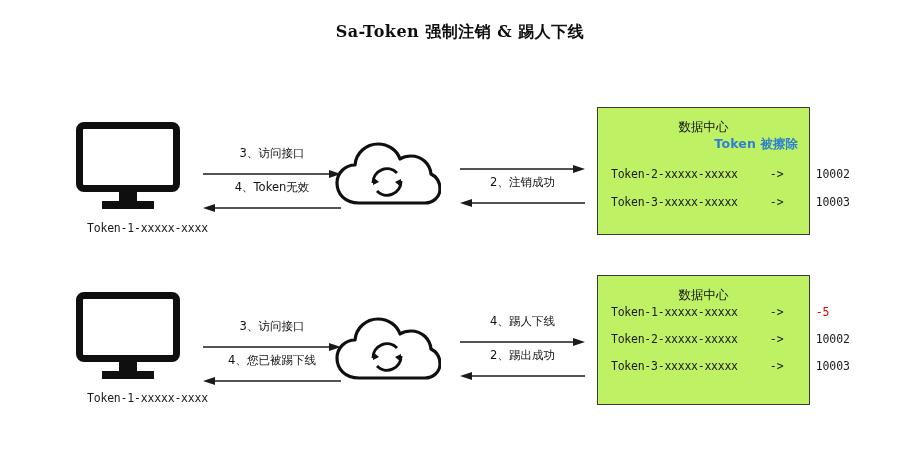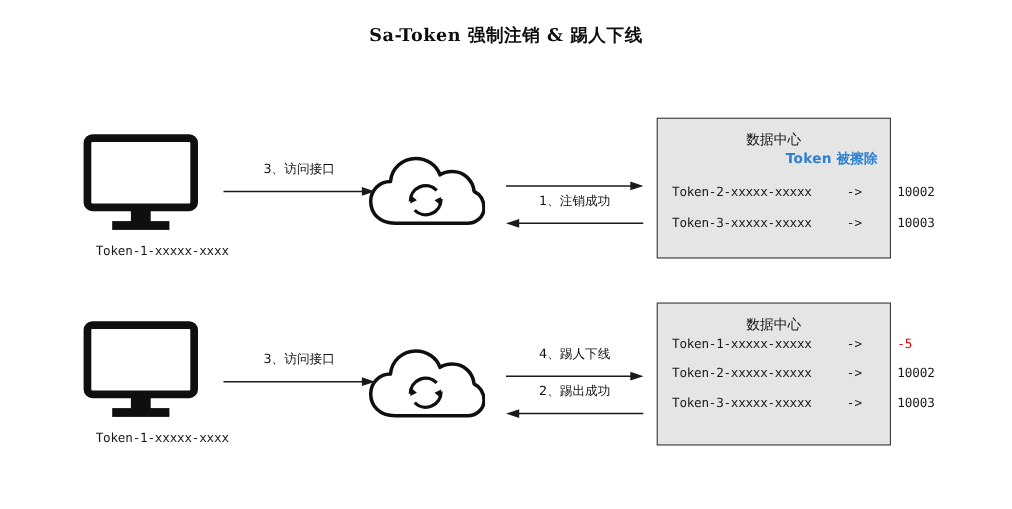--- a/index.html
+++ b/index.html
@@ -128,21 +128,21 @@
   .ag-left-1  { left: 203px; top: 145px; width: 138px; }
   .ag-right-1 { left: 460px; top: 140px; width: 125px; }
   .ag-left-2  { left: 203px; top: 318px; width: 138px; }
   .ag-right-2 { left: 460px; top: 313px; width: 125px; }
 
   
   .datacenter {
     position: absolute;
     box-sizing: border-box;
     border: 1px solid #3a3a3a;
-    background: #e5e5e5;
+    background: #bef264;
   }
   .dc-1 { left: 597px; top: 107px; width: 213px; height: 128px; }
   .dc-2 { left: 597px; top: 275px; width: 213px; height: 130px; }
 
   .dc-title {
     text-align: center;
     font-family: "DejaVu Sans", sans-serif;
     font-size: 12.5px;
     color: #111111;
     margin-top: 11px;
@@ -211,31 +211,38 @@
   </div>
 
   <div class="arrow-group ag-left-1">
     <div class="arrow-row">
       <div class="arrow-label">3、访问接口</div>
       <svg class="arrow-svg" width="138" height="10" viewBox="0 0 138 10">
         <line x1="0" y1="5" x2="128" y2="5" stroke="#1a1a1a" stroke-width="1.4"></line>
         <path d="M138 5 L126 1 L126 9 Z" fill="#1a1a1a"></path>
       </svg>
     </div>
+    <div class="arrow-row">
+      <div class="arrow-label">4、Token无效</div>
+      <svg class="arrow-svg" width="138" height="10" viewBox="0 0 138 10">
+        <line x1="10" y1="5" x2="138" y2="5" stroke="#1a1a1a" stroke-width="1.4"></line>
+        <path d="M0 5 L12 1 L12 9 Z" fill="#1a1a1a"></path>
+      </svg>
+    </div>
   </div>
 
   <div class="arrow-group ag-right-1">
     <div class="arrow-row">
       <svg class="arrow-svg" width="125" height="10" viewBox="0 0 125 10">
         <line x1="0" y1="5" x2="115" y2="5" stroke="#1a1a1a" stroke-width="1.4"></line>
         <path d="M125 5 L113 1 L113 9 Z" fill="#1a1a1a"></path>
       </svg>
     </div>
     <div class="arrow-row">
-      <div class="arrow-label">1、注销成功</div>
+      <div class="arrow-label">2、注销成功</div>
       <svg class="arrow-svg" width="125" height="10" viewBox="0 0 125 10">
         <line x1="10" y1="5" x2="125" y2="5" stroke="#1a1a1a" stroke-width="1.4"></line>
         <path d="M0 5 L12 1 L12 9 Z" fill="#1a1a1a"></path>
       </svg>
     </div>
   </div>
 
   <div class="datacenter dc-1">
     <div class="dc-title">数据中心</div>
     <div class="dc-note" style="color: rgb(46, 128, 208);">
@@ -276,20 +283,27 @@
   </div>
 
   <div class="arrow-group ag-left-2">
     <div class="arrow-row">
       <div class="arrow-label">3、访问接口</div>
       <svg class="arrow-svg" width="138" height="10" viewBox="0 0 138 10">
         <line x1="0" y1="5" x2="128" y2="5" stroke="#1a1a1a" stroke-width="1.4"></line>
         <path d="M138 5 L126 1 L126 9 Z" fill="#1a1a1a"></path>
       </svg>
     </div>
+    <div class="arrow-row">
+      <div class="arrow-label">4、您已被踢下线</div>
+      <svg class="arrow-svg" width="138" height="10" viewBox="0 0 138 10">
+        <line x1="10" y1="5" x2="138" y2="5" stroke="#1a1a1a" stroke-width="1.4"></line>
+        <path d="M0 5 L12 1 L12 9 Z" fill="#1a1a1a"></path>
+      </svg>
+    </div>
   </div>
 
   <div class="arrow-group ag-right-2">
     <div class="arrow-row">
       <div class="arrow-label">4、踢人下线</div>
       <svg class="arrow-svg" width="125" height="10" viewBox="0 0 125 10">
         <line x1="0" y1="5" x2="115" y2="5" stroke="#1a1a1a" stroke-width="1.4"></line>
         <path d="M125 5 L113 1 L113 9 Z" fill="#1a1a1a"></path>
       </svg>
     </div>

